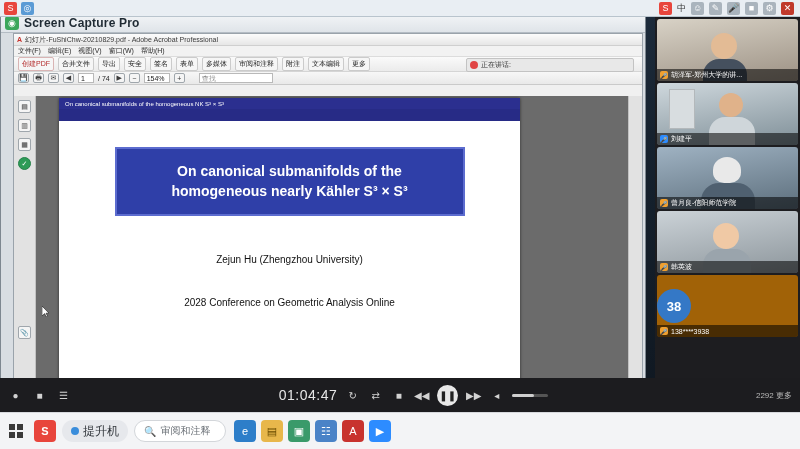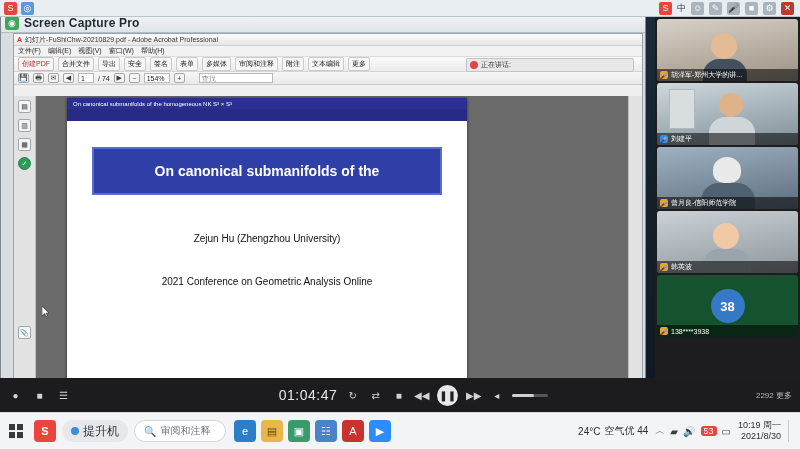--- a/index.html
+++ b/index.html
@@ -88,21 +88,21 @@
   
   #acro-body { position: absolute; left: 0; right: 0; top: 62px; bottom: 12px; background: #5a5a5a; display: flex; }
   #acro-railL { width: 22px; background: #e2e2e2; border-right: 1px solid #c2c2c2; padding-top: 4px; display: flex; flex-direction: column; align-items: center; gap: 6px; }
   .rail-ico { width: 13px; height: 13px; border: 1px solid #9fa6ac; background: #f5f5f5; border-radius: 2px; display:flex; align-items:center; justify-content:center; font-size: 7px; color:#3b3b3b; }
   .rail-ico.green { background: #2e9b57; border-color: #26824a; color: #fff; border-radius: 50%; }
   #acro-canvas { flex: 1; background: #6b6b6b; position: relative; overflow: hidden; }
   #acro-railR { width: 14px; background: #e2e2e2; border-left: 1px solid #c2c2c2; }
 
   
   #slide {
-    position: absolute; left: 31px; top: 2px; width: 400px; height: 288px;
+    position: absolute; left: 23px; top: 2px; width: 461px; height: 288px;
     background: #fff; box-shadow: 0 0 3px rgba(0,0,0,.55);
   }
   #slide-hdrbar { height: 11px; background: #2b2f8f; color: #fff; font-size: 6px; display: flex; align-items: center; padding-left: 6px; }
   #slide-blue2 { height: 12px; background: #272b86; }
   #title-box {
     margin: 26px auto 0; width: 350px; background: #2f3fa8;
     border: 2px solid #5c6ccf; padding: 12px 8px; text-align: center;
     color: #fff; font-size: 14px; font-weight: bold; line-height: 1.45;
   }
   #slide-author { text-align: center; margin-top: 38px; font-size: 10px; color: #111; }
@@ -136,21 +136,21 @@
     position: absolute; left: 0; bottom: 0; right: 0; height: 12px;
     background: rgba(0,0,0,.55); color: #fff; font-size: 7px;
     display: flex; align-items: center; gap: 3px; padding: 0 3px;
   }
   .mic {
     width: 8px; height: 8px; border-radius: 2px; background: #f0a030;
     display: inline-flex; align-items: center; justify-content: center;
     font-size: 6px; color: #fff; flex: 0 0 auto;
   }
   .mic.blue { background: #2d8cff; }
-  .tile.avatar-tile { background: #14532d; display: flex; align-items: center; justify-content: center; }
+  .tile.avatar-tile { background: #a16207; display: flex; align-items: center; }
   .circle-av { width: 34px; height: 34px; border-radius: 50%; background: #3478c6; color: #fff; display: flex; align-items: center; justify-content: center; font-size: 13px; font-weight: bold; }
   .circle-av.teal { background: #2d8f8f; font-size: 10px; }
 
   
   #zoom-bar {
     position: absolute; left: 0; bottom: 37px; width: 800px; height: 34px;
     background: #1c1c1f; color: #dcdcdc; z-index: 30;
     display: flex; align-items: center; padding: 0 8px; gap: 10px;
   }
   #zb-left { display: flex; align-items: center; gap: 9px; }
@@ -294,24 +294,25 @@
         <span class="rail-ico green">✓</span>
         <span class="rail-ico" style="margin-top:150px">📎</span>
       </div>
 
       <div id="acro-canvas">
         <div id="slide">
           <div id="slide-hdrbar">On canonical submanifolds of the homogeneous NK S³ × S³</div>
           <div id="slide-blue2"></div>
           <div id="title-box">
             <div>On canonical submanifolds of the</div>
+            <div>homogeneous nearly Kähler S³ × S³</div>
           </div>
           <div id="slide-author">Zejun Hu (Zhengzhou University)</div>
           <div id="slide-conf">
-            <div>2021 Conference on Geometric Analysis Online</div>
+            <div>2028 Conference on Geometric Analysis Online</div>
           </div>
         </div>
       </div>
 
       <div id="acro-railR"></div>
     </div>
 
     <div id="acro-status">
       <span class="status-seg" style="flex:1"></span>
       <span class="status-seg blue">Zejun Hu (Zhengzhou University)</span>
@@ -430,35 +431,17 @@
     <span>审阅和注释</span>
   </span>
   <span class="tb-apps">
     <span class="app-ico" style="background:#2d7ec9">e</span>
     <span class="app-ico" style="background:#e8b74b;color:#6a4c00">▤</span>
     <span class="app-ico" style="background:#3a9a6a">▣</span>
     <span class="app-ico" style="background:#4a83c7">☷</span>
     <span class="app-ico" style="background:#c8332e">A</span>
     <span class="app-ico" style="background:#2d8cff">▶</span>
   </span>
-  <span class="tb-right">
-    <span class="tb-weather">
-      <span>24°C</span>
-      <span>空气优 44</span>
-    </span>
-    <span class="tb-tray">
-      <span>︿</span>
-      <span>▰</span>
-      <span>🔊</span>
-      <span style="background:#e8453c;color:#fff;border-radius:3px;padding:0 3px;font-size:9px">53</span>
-      <span>▭</span>
-    </span>
-    <span class="tb-clock">
-      <div>10:19 周一</div>
-      <div>2021/8/30</div>
-    </span>
-    <span style="width:4px;height:22px;border-left:1px solid #c9ccd1;display:inline-block"></span>
-  </span>
 </div>
 
 <svg id="cursor" viewBox="0 0 7 11">
   <polygon points="0,0 0,10 2.6,7.6 4.3,10.8 5.6,10.2 4,7.2 7,7.2" fill="#fff" stroke="#000" stroke-width=".5"></polygon>
 </svg>
 
 </body></html>

